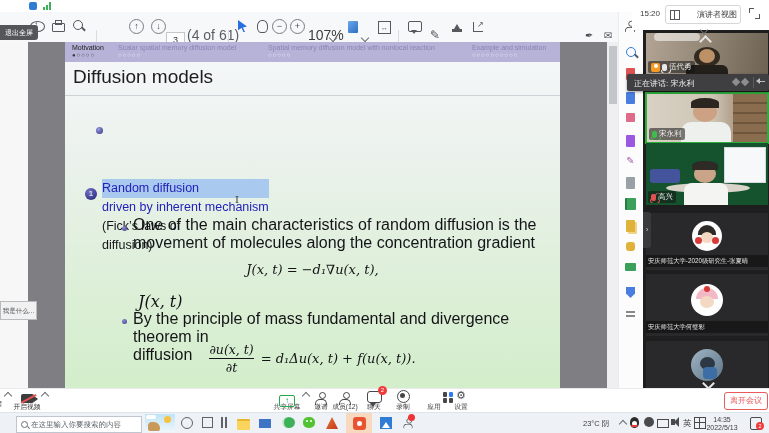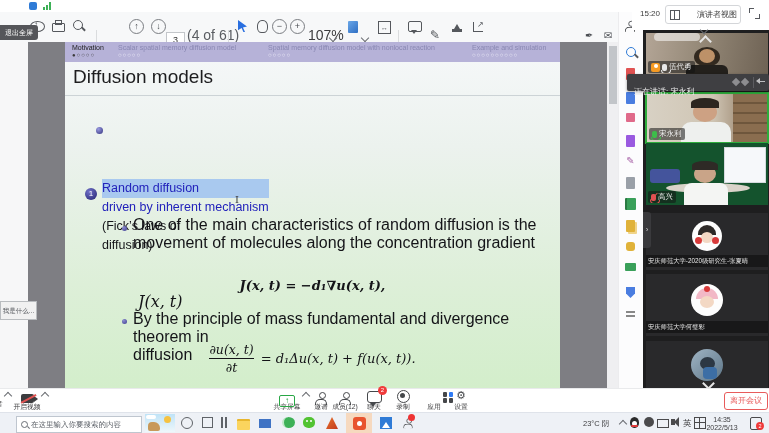--- a/index.html
+++ b/index.html
@@ -90,21 +90,21 @@
   .mic{width:5px;height:7px;border-radius:2px;position:relative;}
   .mic::after{content:"";position:absolute;left:-1.5px;top:6px;width:8px;height:3px;border:1px solid currentColor;border-top:none;border-radius:0 0 4px 4px;}
   .mic.white{background:#e8e8e8;color:#e8e8e8;}
   .mic.green{background:#3dbd4a;color:#3dbd4a;}
   .mic.red{background:#e05252;color:#e05252;}
   .mic.red::before{content:"";position:absolute;left:-2px;top:2px;width:10px;height:1.2px;background:#e05252;transform:rotate(-45deg);}
   .hostbadge{width:9px;height:9px;background:#f59a23;border-radius:2px;position:relative;}
   .hostbadge::after{content:"";position:absolute;left:2.5px;top:1.5px;width:4px;height:4px;border-radius:50%;background:#fff;}
   .banner{left:627px;top:74px;width:142px;height:17px;background:#3f3f42;border-radius:2px;z-index:3;
           box-shadow:0 1px 3px rgba(0,0,0,.4);}
-  .banner-txt{position:absolute;left:7px;top:12px;font-size:8px;color:#ececec;white-space:nowrap;}
+  .banner-txt{position:absolute;left:7px;top:4px;font-size:8px;color:#ececec;white-space:nowrap;}
   .diam{position:absolute;top:5px;width:6px;height:6px;background:#8d8d90;transform:rotate(45deg);}
   .bdiv{position:absolute;top:3px;width:1px;height:11px;background:#5c5c60;}
   .barrow{position:absolute;top:7px;width:7px;height:4px;border-top:1.5px solid #bdbdbf;}
   .barrow::before{content:"";position:absolute;left:-2px;top:-4px;border-top:3px solid transparent;border-bottom:3px solid transparent;border-right:4px solid #bdbdbf;}
   .avatar{position:absolute;border-radius:50%;background:#fdfdfd;}
   .fulllabel{position:absolute;left:0;bottom:3px;width:100%;background:rgba(15,15,15,.65);color:#e9e9e9;
              font-size:6.3px;line-height:10px;padding:1px 2px;white-space:nowrap;overflow:hidden;}
   .handle{left:643px;top:212px;width:8px;height:36px;background:#3a3a3d;border-radius:0 3px 3px 0;z-index:3;
           color:#c9c9cb;font-size:8px;line-height:36px;text-align:center;}
   .wchev{position:absolute;width:7px;height:7px;border-left:2px solid #e6e6e6;border-bottom:2px solid #e6e6e6;}
@@ -221,21 +221,21 @@
         </span>
       <span>diffusion)</span>
     </div>
 
     <span class="ball-sm" style="left:57px;top:184px;width:5px;height:5px;"></span>
     <div class="sub-txt" style="left:68px;top:174px;">
       <span>One of the main characteristics of random diffusion is the</span>
       <span>movement of molecules along the concentration gradient</span>
     </div>
 
-    <div class="formula math" style="top:236px;font-weight:bold;">J(x, t) = −d₁∇u(x, t),</div>
+    <div class="formula math" style="top:220px;">J(x, t) = −d₁∇u(x, t),</div>
 
     <div class="sub-txt" style="left:73px;top:251px;">
       <span>
           <span class="math">J(x, t)</span>
         </span>
     </div>
 
     <span class="ball-sm" style="left:57px;top:277px;width:5px;height:5px;"></span>
     <div class="sub-txt" style="left:68px;top:268px;">
       <span>By the principle of mass fundamental and divergence theorem in</span>

